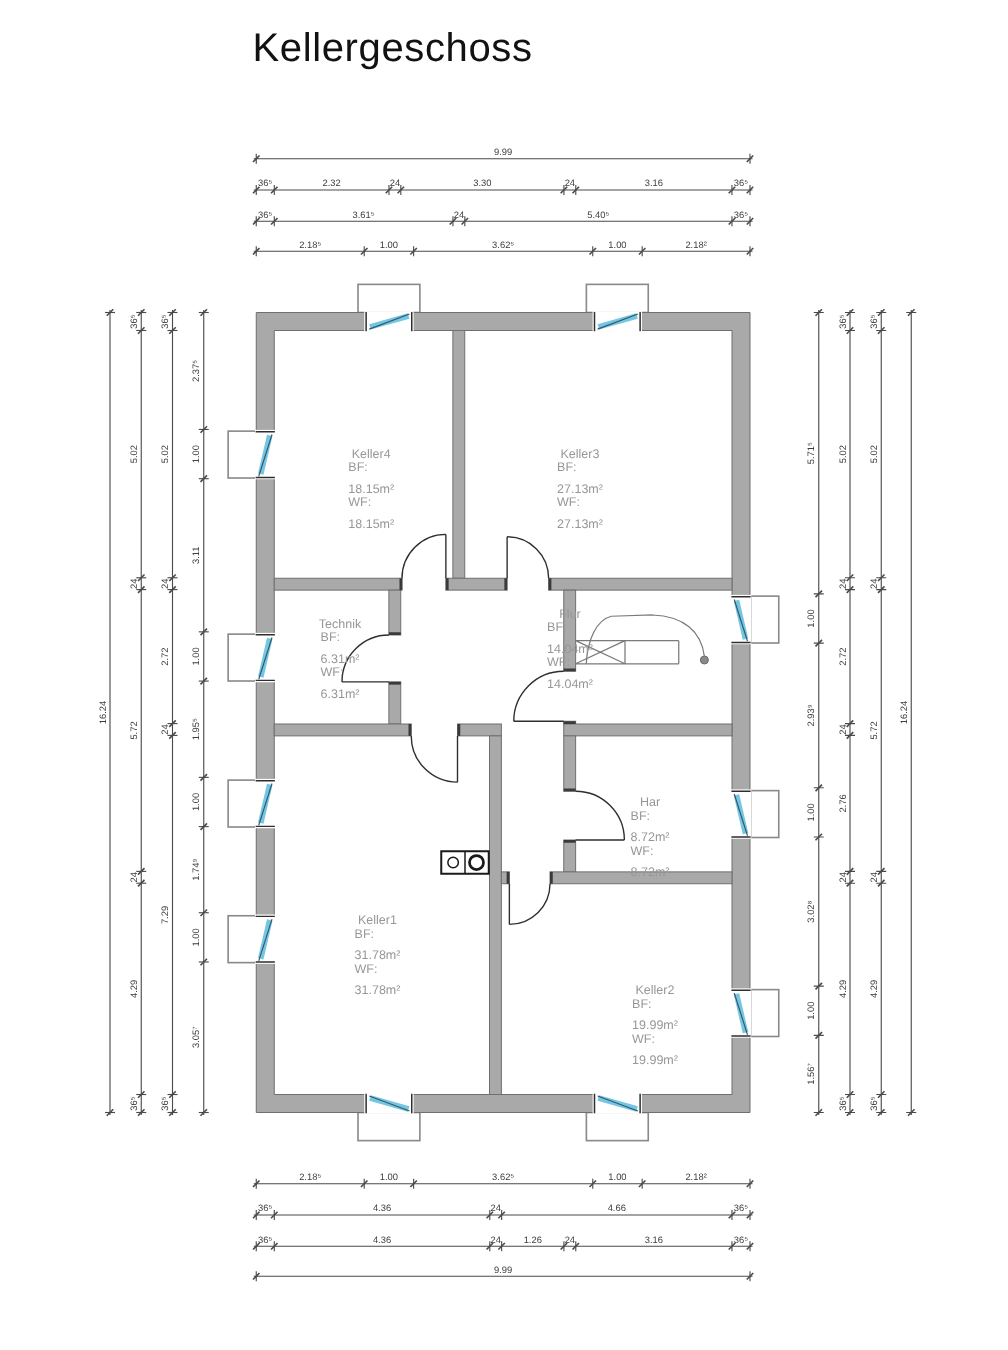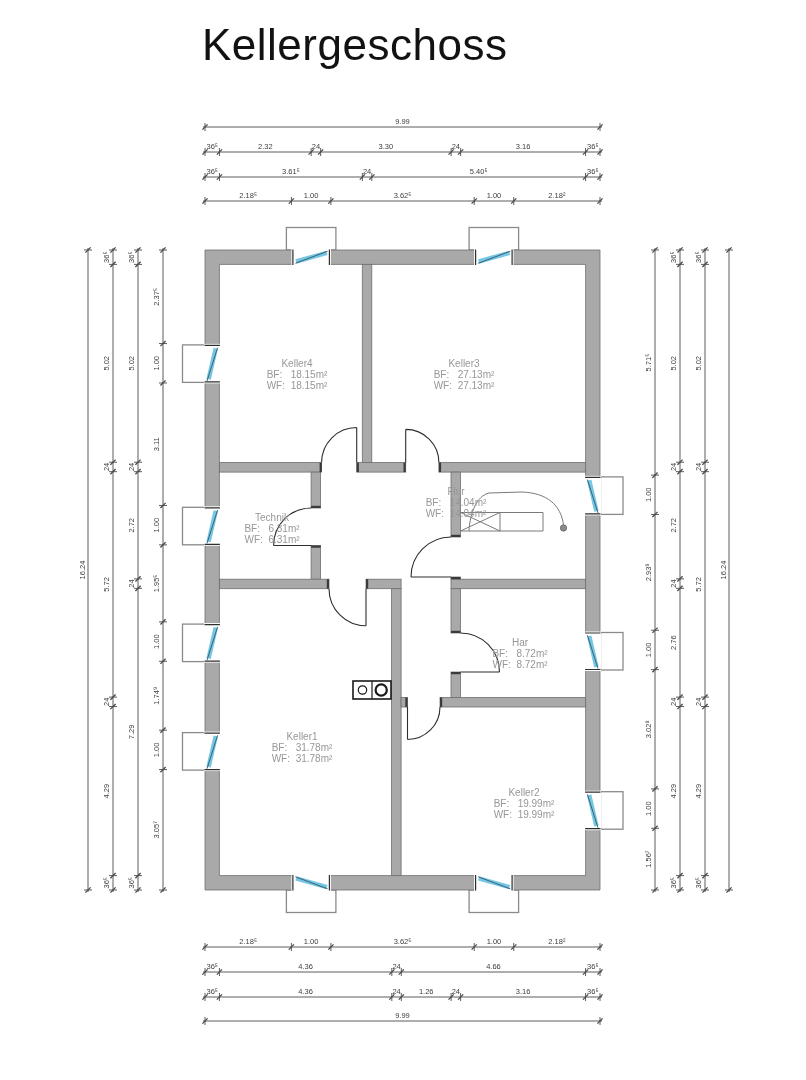--- a/index.html
+++ b/index.html
@@ -1,31 +1,31 @@
 <!DOCTYPE html>
 <html><head>
 <meta charset="utf-8">
 <style>
   html,body{margin:0;padding:0;background:#fff;}
   body{width:806px;height:1080px;position:relative;font-family:"Liberation Sans",sans-serif;overflow:hidden;}
-  #title{position:absolute;left:202px;top:20px;font-size:44px;color:#121212;letter-spacing:.5px;white-space:nowrap;}
+  #title{position:absolute;left:202px;top:20px;font-size:32px;color:#121212;letter-spacing:.5px;white-space:nowrap;}
   svg{position:absolute;left:0;top:0;}
   .wall{fill:#a9a9a9;stroke:#6f6f6f;stroke-width:.8;}
   .well{fill:#ffffff;stroke:#8a8a8a;stroke-width:1.3;}
   .open{fill:#ffffff;stroke:none;}
   .wfr{stroke:#2e2e2e;stroke-width:1.2;fill:none;}
   .glz{stroke:#74c6e2;stroke-width:4.5;fill:none;}
   .glzline{stroke:#35566b;stroke-width:.9;fill:none;}
   .jamb{fill:#3a3a3a;stroke:none;}
   .door{fill:none;stroke:#2e2e2e;stroke-width:1.1;}
   .stair{fill:none;stroke:#7a7a7a;stroke-width:1;}
   .appl{fill:#ffffff;stroke:#1a1a1a;}
   .room{position:absolute;width:96px;text-align:center;color:#979797;font-size:10px;line-height:11px;}
   .room .vals{display:inline-block;text-align:left;}
-  .room .vals .r{display:flex;gap:6px;}
+  .room .vals .r{display:flex;gap:6px;flex-direction:column;}
   .room .vals .k{width:18px;}
   #dim-layer text{font-family:"Liberation Sans",sans-serif;}
 </style>
 </head>
 <body>
 
 <div id="title">Kellergeschoss</div>
 
 <svg id="plan-svg" width="806" height="1080" viewBox="0 0 806 1080">
 
@@ -529,21 +529,21 @@
           <span class="k">WF:</span>
           <span>18.15m²</span>
         </div></div></div>
     <div class="room" style="left: 416px; top: 358px;"><div>Keller3</div><div class="vals"><div class="r">
           <span class="k">BF:</span>
           <span>27.13m²</span>
         </div><div class="r">
           <span class="k">WF:</span>
           <span>27.13m²</span>
         </div></div></div>
-    <div class="room" style="left: 224px; top: 512px;"><div>Technik</div><div class="vals"><div class="r">
+    <div class="room" style="left: 224px; top: 494px;"><div>Technik</div><div class="vals"><div class="r">
           <span class="k">BF:</span>
           <span>6.31m²</span>
         </div><div class="r">
           <span class="k">WF:</span>
           <span>6.31m²</span>
         </div></div></div>
     <div class="room" style="left: 408px; top: 486px;"><div>Flur</div><div class="vals"><div class="r">
           <span class="k">BF:</span>
           <span>14.04m²</span>
         </div><div class="r">

